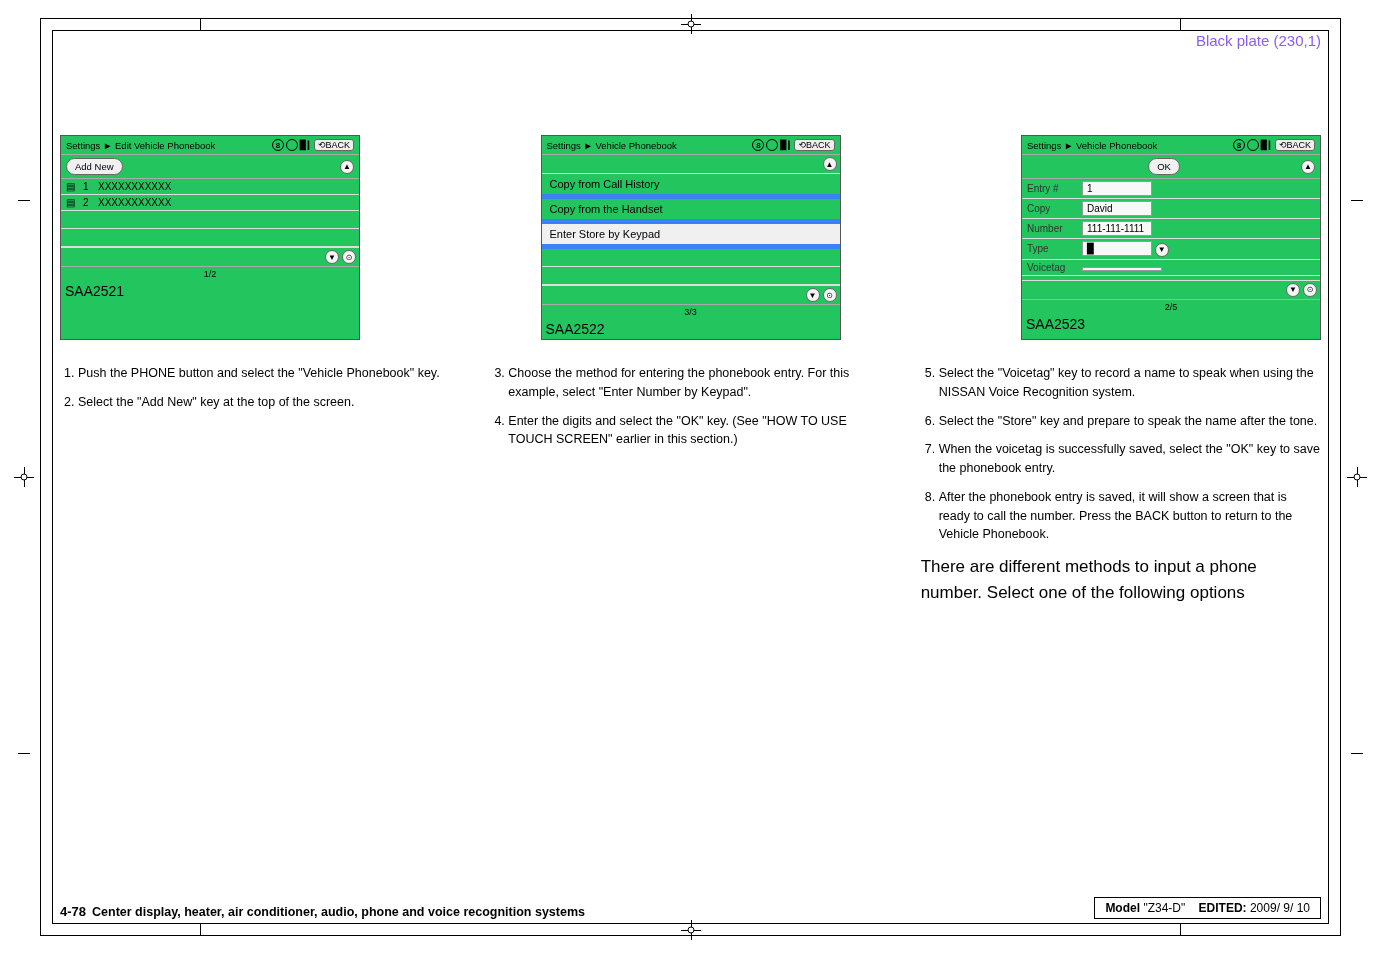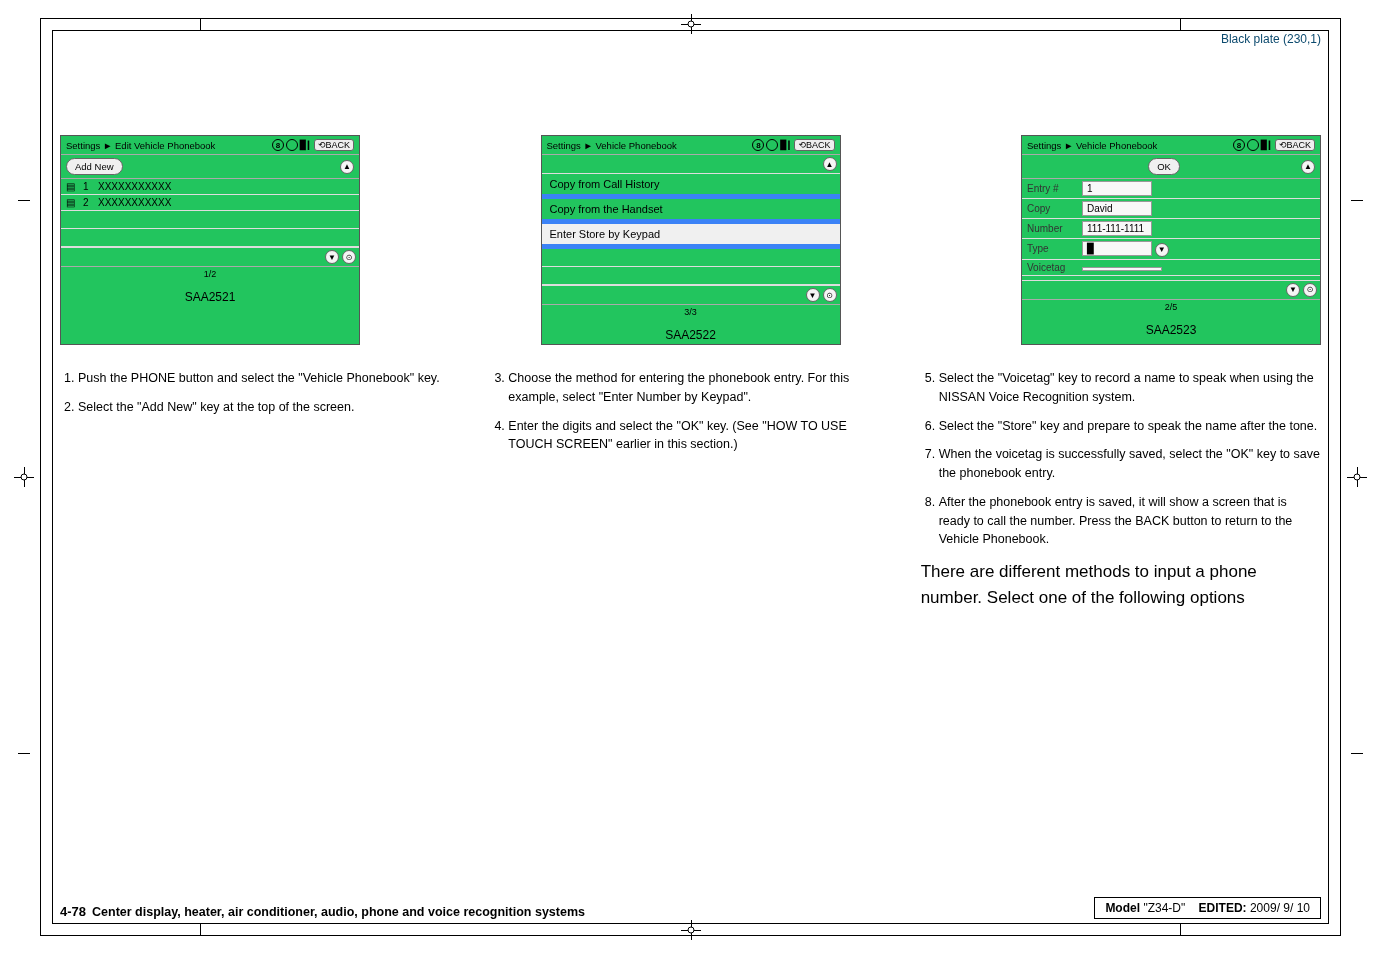--- a/index.html
+++ b/index.html
@@ -54,22 +54,22 @@
     .page-inner-right {
       position: absolute;
       top: 30px; bottom: 30px; right: 52px;
       width: 1px; background: #000;
     }
 
     
     .header-area {
       position: absolute;
       top: 32px; right: 60px;
-      font-size: 12px;
-      color: #0c4a6e;
+      font-size: 15px;
+      color: #8b5cf6;
     }
 
     
     .main-content {
       position: absolute;
       top: 55px; left: 60px; right: 60px;
       bottom: 45px;
     }
 
     
@@ -100,24 +100,24 @@
 
     .screen-header-icons {
       display: flex;
       align-items: center;
       gap: 2px;
       font-size: 9px;
     }
 
     
     .saa-label {
-      text-align: center;
-      font-size: 12px;
+      text-align: left;
+      font-size: 14px;
       padding: 2px 4px;
-      margin-top: 7px;
+      margin-top: 0;
     }
 
     
     .menu-item {
       padding: 4px 8px;
       border-bottom: 5px solid #3b82f6;
       cursor: pointer;
       display: flex;
       align-items: center;
       gap: 4px;

